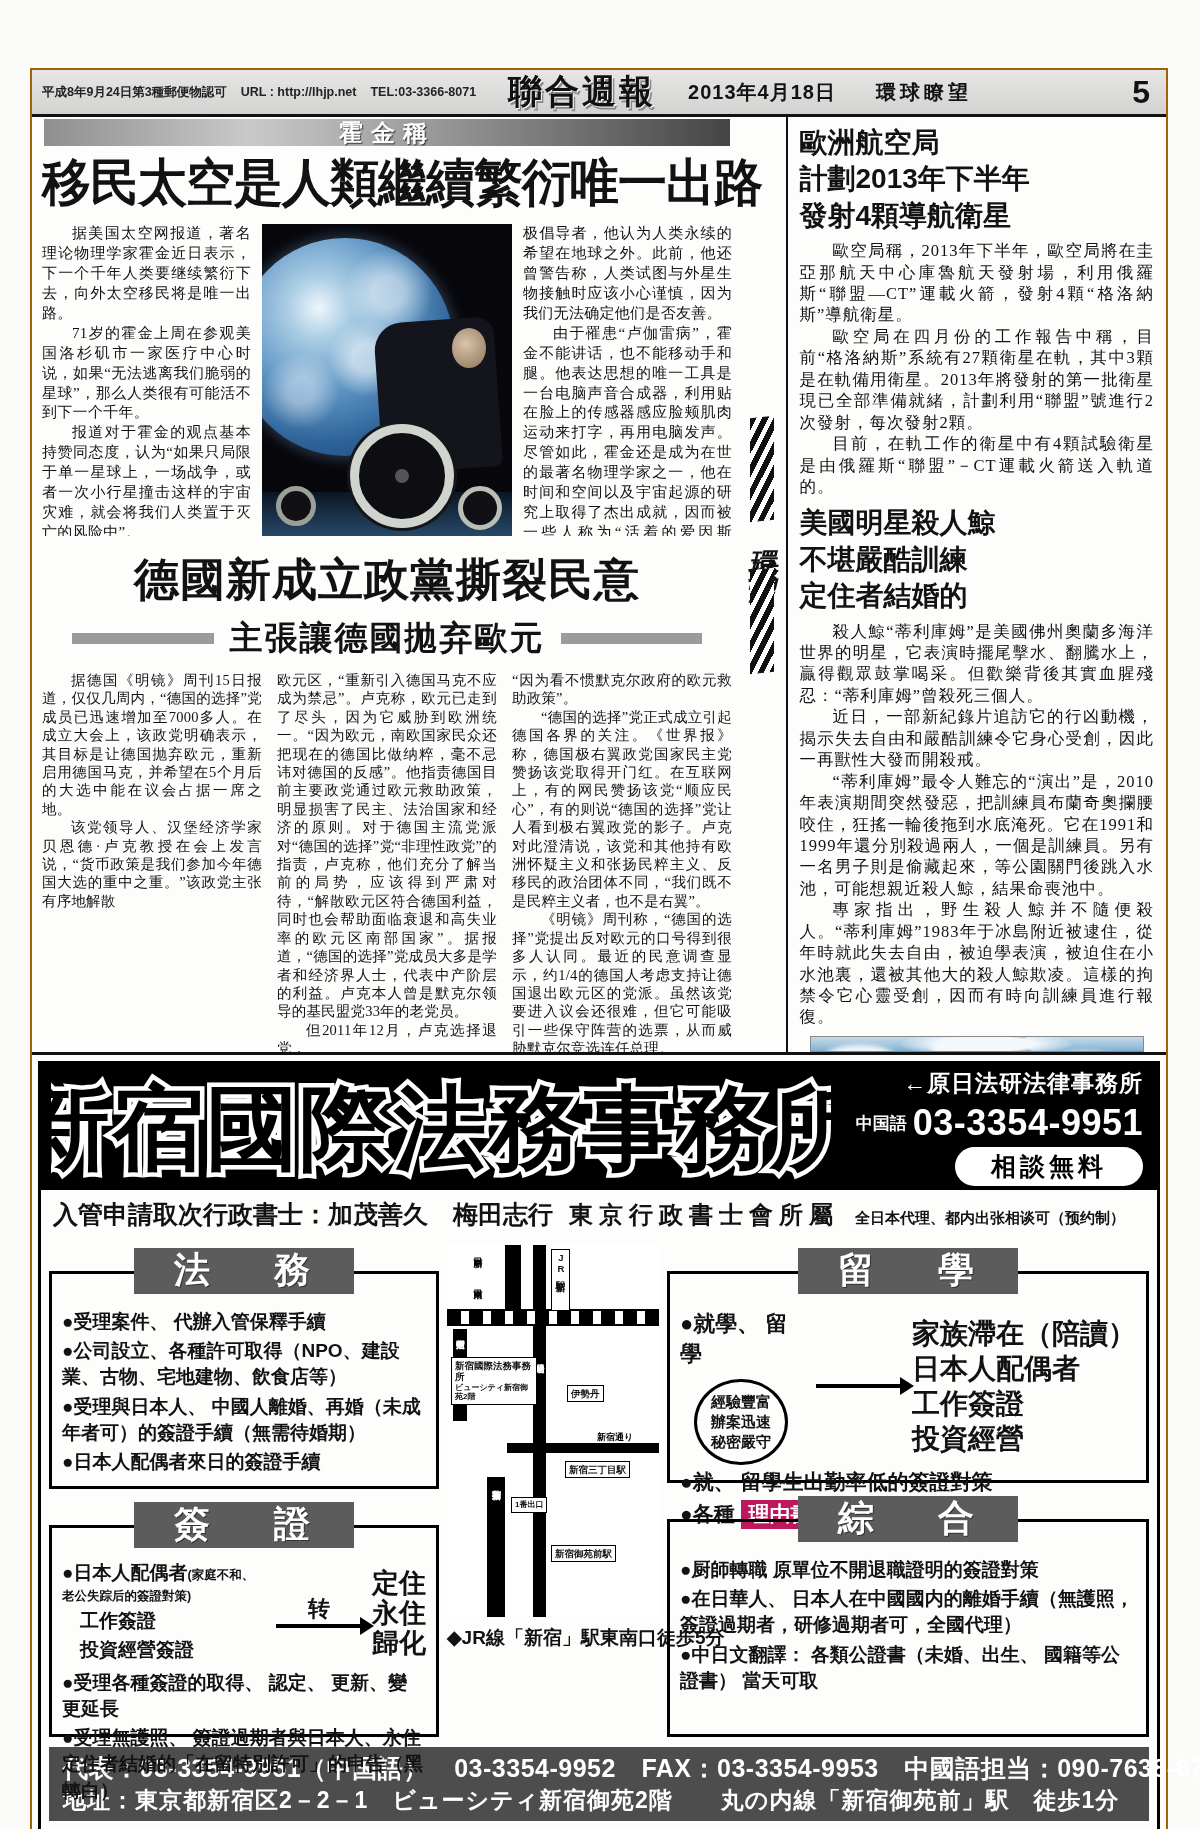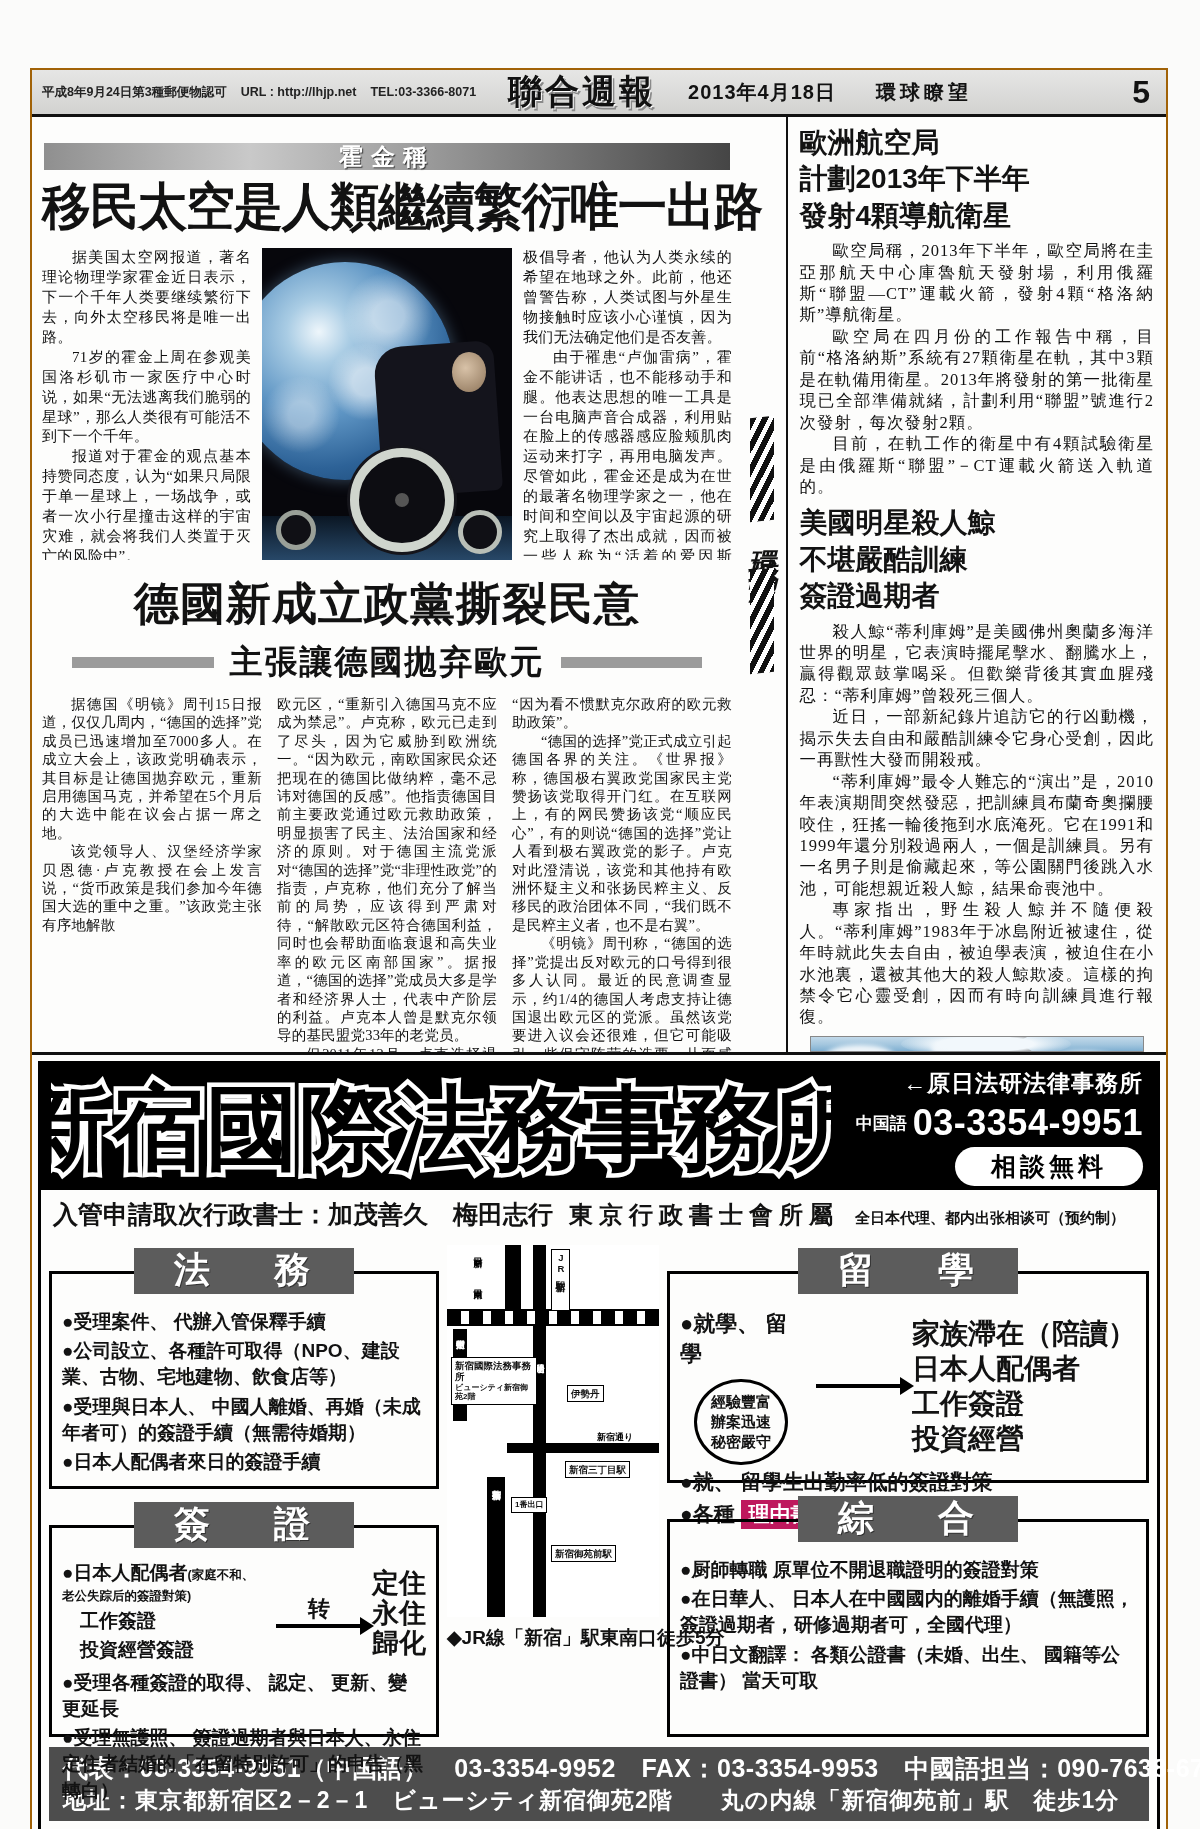--- a/index.html
+++ b/index.html
@@ -12,21 +12,21 @@
           display:flex;align-items:center;padding:0 10px;gap:14px;}
   .small-meta{font-size:12.5px;font-weight:bold;color:#222;white-space:nowrap;}
   .masthead{font-size:34px;font-weight:900;letter-spacing:3px;color:#111;
             text-shadow:1px 1px 0 #fff,2.5px 2.5px 0 #8a8a8a;margin:0 18px;white-space:nowrap;}
   .hdr-date{font-size:20px;font-weight:bold;letter-spacing:1px;white-space:nowrap;}
   .hdr-section{font-size:20px;font-weight:bold;letter-spacing:4px;margin-left:26px;white-space:nowrap;}
   .hdr-page{font-size:32px;font-weight:900;margin-left:auto;margin-right:6px;}
 
   
   .editorial{display:flex;height:935px;overflow:hidden;}
-  .main-col{width:706px;padding:24px 6px 0 10px;box-sizing:border-box;}
+  .main-col{width:706px;padding:0 6px 0 10px;box-sizing:border-box;}
   .gutter{width:48px;position:relative;}
   .sidebar{width:384px;border-left:2px solid #111;padding:4px 12px 0 12px;box-sizing:border-box;
            display:flex;flex-direction:column;}
 
   .serif{font-family:"Liberation Serif",serif;}
   p.art{margin:0;text-indent:2em;text-align:justify;}
   p.art.noindent{text-indent:0;}
 
   
   .kicker-bar{height:27px;background:linear-gradient(90deg,#8f8f8f,#c9c9c9 30%,#9c9c9c 55%,#454545);
@@ -226,21 +226,21 @@
           <div>發射4顆導航衛星</div>
         </div>
         <div class="side-text serif">
           <p class="art">歐空局稱，2013年下半年，歐空局將在圭亞那航天中心庫魯航天發射場，利用俄羅斯“聯盟—CT”運載火箭，發射4顆“格洛納斯”導航衛星。</p>
           <p class="art">歐空局在四月份的工作報告中稱，目前“格洛納斯”系統有27顆衛星在軌，其中3顆是在軌備用衛星。2013年將發射的第一批衛星現已全部準備就緒，計劃利用“聯盟”號進行2次發射，每次發射2顆。</p>
           <p class="art">目前，在軌工作的衛星中有4顆試驗衛星是由俄羅斯“聯盟”－CT運載火箭送入軌道的。</p>
         </div>
         <div class="side-head" style="margin-top:8px;">
           <div>美國明星殺人鯨</div>
           <div>不堪嚴酷訓練</div>
-          <div>簽證過期者</div>
+          <div>定住者結婚的</div>
         </div>
         <div class="side-text serif">
           <p class="art">殺人鯨“蒂利庫姆”是美國佛州奧蘭多海洋世界的明星，它表演時擺尾擊水、翻騰水上，贏得觀眾鼓掌喝采。但歡樂背後其實血腥殘忍：“蒂利庫姆”曾殺死三個人。</p>
           <p class="art">近日，一部新紀錄片追訪它的行凶動機，揭示失去自由和嚴酷訓練令它身心受創，因此一再獸性大發而開殺戒。</p>
           <p class="art">“蒂利庫姆”最令人難忘的“演出”是，2010年表演期間突然發惡，把訓練員布蘭奇奧攔腰咬住，狂搖一輪後拖到水底淹死。它在1991和1999年還分別殺過兩人，一個是訓練員。另有一名男子則是偷藏起來，等公園關門後跳入水池，可能想親近殺人鯨，結果命喪池中。</p>
           <p class="art">專家指出，野生殺人鯨并不隨便殺人。“蒂利庫姆”1983年于冰島附近被逮住，從年時就此失去自由，被迫學表演，被迫住在小水池裏，還被其他大的殺人鯨欺凌。這樣的拘禁令它心靈受創，因而有時向訓練員進行報復。</p>
         </div>
         <div class="orca-photo">
           <div class="cloud" style="left:14px;top:8px;width:70px;height:22px;"></div>
           <div class="cloud" style="left:230px;top:14px;width:84px;height:24px;"></div>

